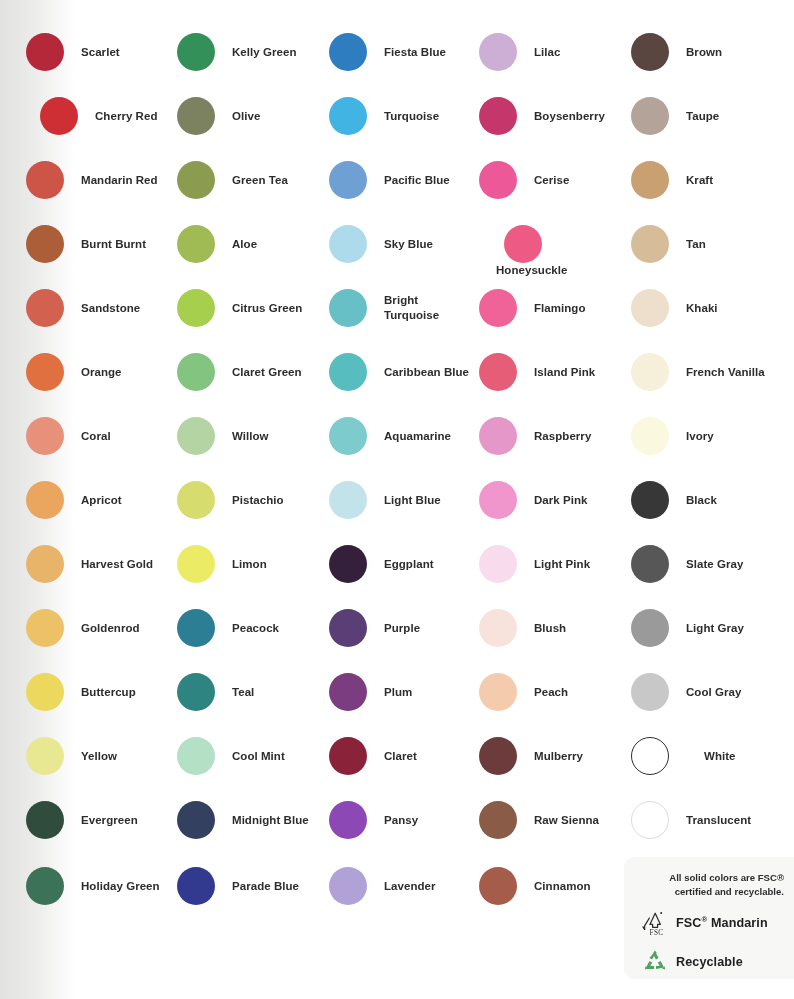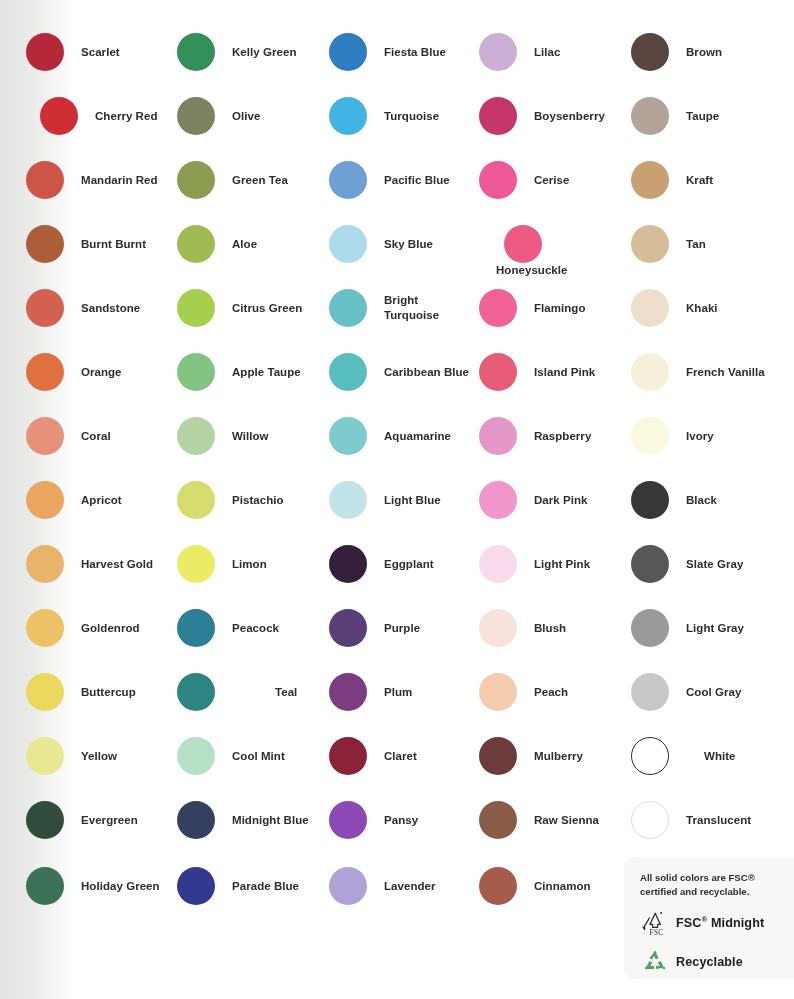--- a/index.html
+++ b/index.html
@@ -73,20 +73,21 @@
     position: absolute;
     left: 624px;
     top: 857px;
     width: 170px;
     height: 122px;
     background: #f7f7f6;
     border-radius: 11px 0 0 11px;
     box-sizing: border-box;
     padding: 14px 10px 10px 16px;
     z-index: 3;
+    text-align: right;
   }
   #fsc-note {
     font-size: 9.6px;
     font-weight: bold;
     color: #2d2d2f;
     line-height: 1.45;
     margin: 0 0 9px 0;
     white-space: pre-line;
   }
   .fsc-row {
@@ -190,39 +191,39 @@
     <div class="swatch-cell" style="left: 177px; top: 225px;">
       <div class="swatch-dot" style="background: rgb(160, 187, 83);"></div>
       <span class="swatch-label">Aloe</span>
     </div>
     <div class="swatch-cell" style="left: 177px; top: 289px;">
       <div class="swatch-dot" style="background: rgb(166, 207, 78);"></div>
       <span class="swatch-label">Citrus Green</span>
     </div>
     <div class="swatch-cell" style="left: 177px; top: 353px;">
       <div class="swatch-dot" style="background: rgb(131, 196, 129);"></div>
-      <span class="swatch-label">Apple Taupe</span>
+      <span class="swatch-label">Claret Green</span>
     </div>
     <div class="swatch-cell" style="left: 177px; top: 417px;">
       <div class="swatch-dot" style="background: rgb(181, 212, 163);"></div>
       <span class="swatch-label">Willow</span>
     </div>
     <div class="swatch-cell" style="left: 177px; top: 481px;">
       <div class="swatch-dot" style="background: rgb(215, 220, 110);"></div>
       <span class="swatch-label">Pistachio</span>
     </div>
     <div class="swatch-cell" style="left: 177px; top: 545px;">
       <div class="swatch-dot" style="background: rgb(235, 235, 102);"></div>
       <span class="swatch-label">Limon</span>
     </div>
     <div class="swatch-cell" style="left: 177px; top: 609px;">
       <div class="swatch-dot" style="background: rgb(43, 126, 147);"></div>
       <span class="swatch-label">Peacock</span>
     </div>
-    <div class="swatch-cell" style="left: 177px; top: 673px; gap: 43px;">
+    <div class="swatch-cell" style="left: 177px; top: 673px;">
       <div class="swatch-dot" style="background: rgb(45, 132, 129);"></div>
       <span class="swatch-label">Teal</span>
     </div>
     <div class="swatch-cell" style="left: 177px; top: 737px;">
       <div class="swatch-dot" style="background: rgb(180, 224, 197);"></div>
       <span class="swatch-label">Cool Mint</span>
     </div>
     <div class="swatch-cell" style="left: 177px; top: 801px;">
       <div class="swatch-dot" style="background: rgb(52, 64, 95);"></div>
       <span class="swatch-label">Midnight Blue</span>
@@ -404,21 +405,21 @@
   <div class="fsc-row">
     <span class="fsc-mark">
       <svg width="30" height="30" viewBox="0 0 30 30" aria-hidden="true">
         <path d="M15.2 5.2 L20.4 16.4 L17.6 16.4 L17.6 19.3 L12.6 19.3 L12.6 16.4 L9.9 16.4 Z" fill="none" stroke="#2d2d2f" stroke-width="1.25" stroke-linejoin="round"></path>
         <path d="M9.4 10.0 L4.6 17.9 L4.6 21.4" fill="none" stroke="#2d2d2f" stroke-width="1.25" stroke-linecap="round" stroke-linejoin="round"></path>
         <path d="M3.0 18.8 L4.6 21.4" fill="none" stroke="#2d2d2f" stroke-width="1.25" stroke-linecap="round"></path>
         <circle cx="21.2" cy="5.0" r="1.0" fill="#2d2d2f"></circle>
         <text x="9.6" y="26.6" font-family="'Liberation Serif', serif" font-size="7.2" fill="#2d2d2f" letter-spacing="0.3">FSC</text>
       </svg>
     </span>
-    <span class="fsc-text"><span>FSC</span><span class="sup">®</span><span> Midnight</span></span>
+    <span class="fsc-text"><span>FSC</span><span class="sup">®</span><span> Mandarin</span></span>
   </div>
 
   <div class="fsc-row">
     <span class="fsc-mark">
       <svg width="26" height="26" viewBox="0 0 26 26" aria-hidden="true">
         <g fill="#4fa361">
           <path d="M13.0 2.6 L16.6 8.9 L13.9 10.4 L12.0 7.1 L10.1 10.4 L7.4 8.9 Z"></path>
           <path d="M4.0 18.4 L7.5 12.0 L10.2 13.6 L8.3 16.9 L12.1 16.9 L12.1 20.0 L4.0 20.0 Z"></path>
           <path d="M22.0 18.4 L14.0 20.0 L14.0 16.9 L17.8 16.9 L15.9 13.6 L18.6 12.0 Z"></path>
         </g>

